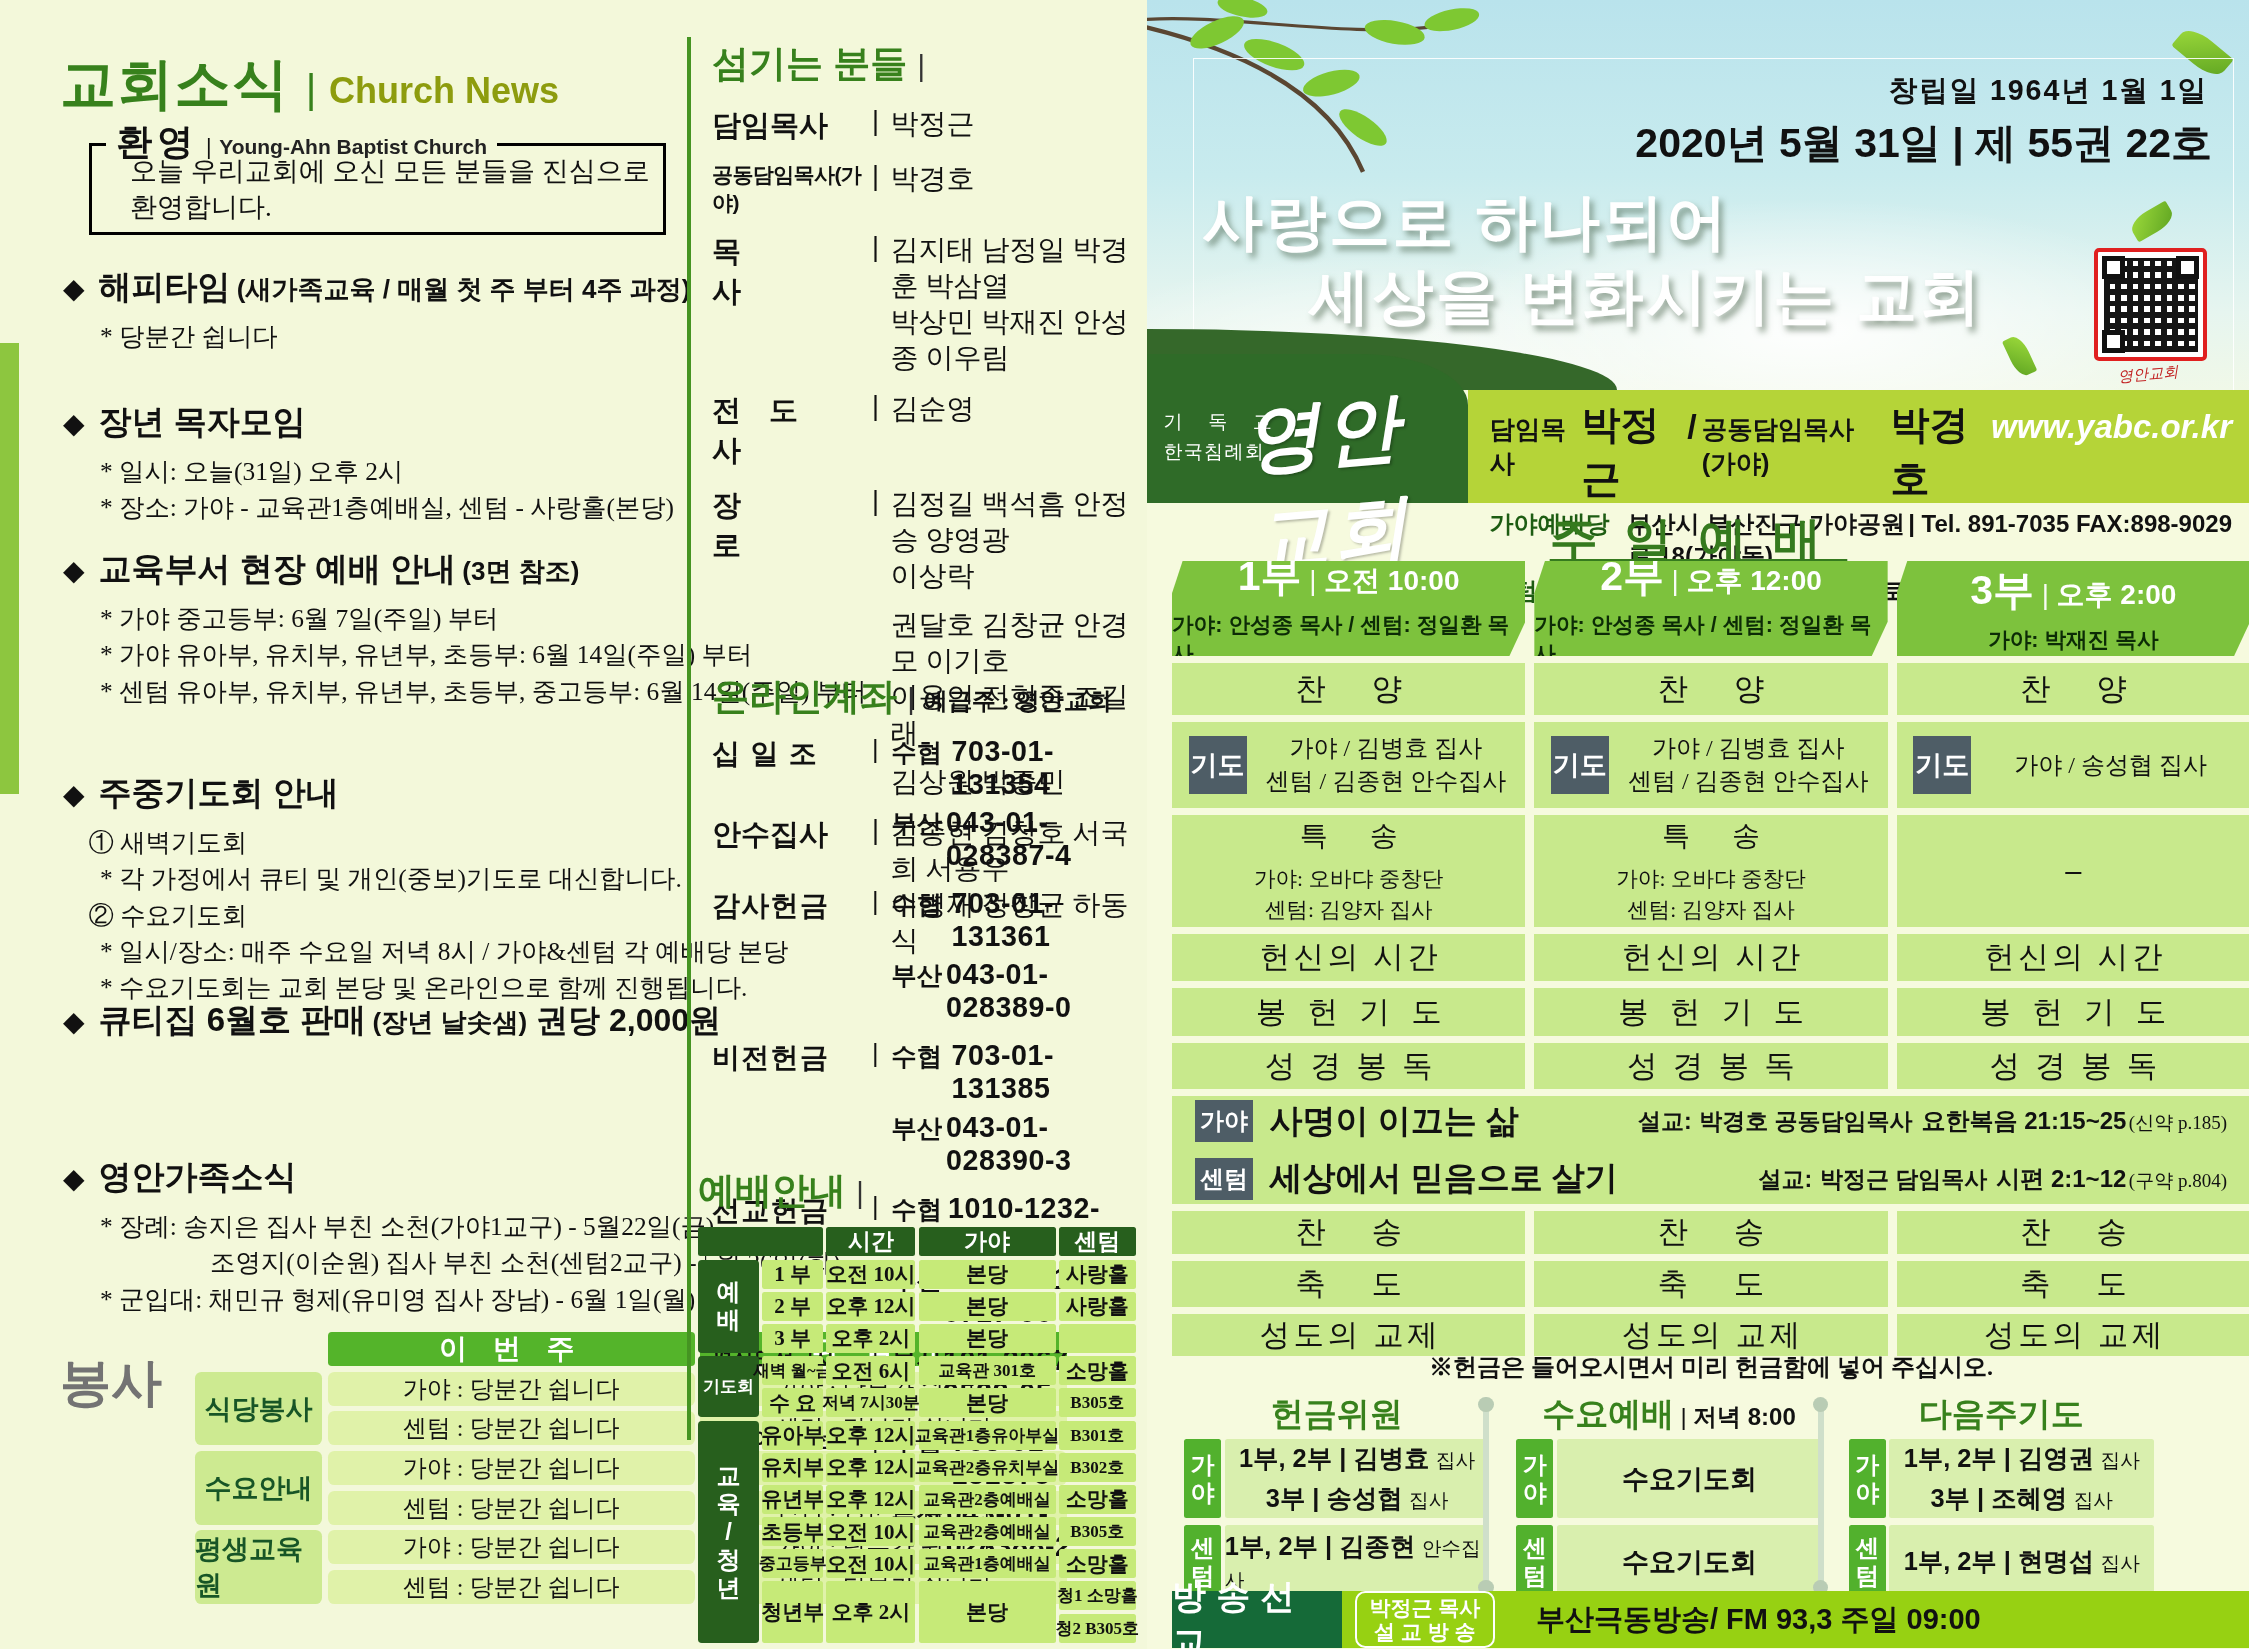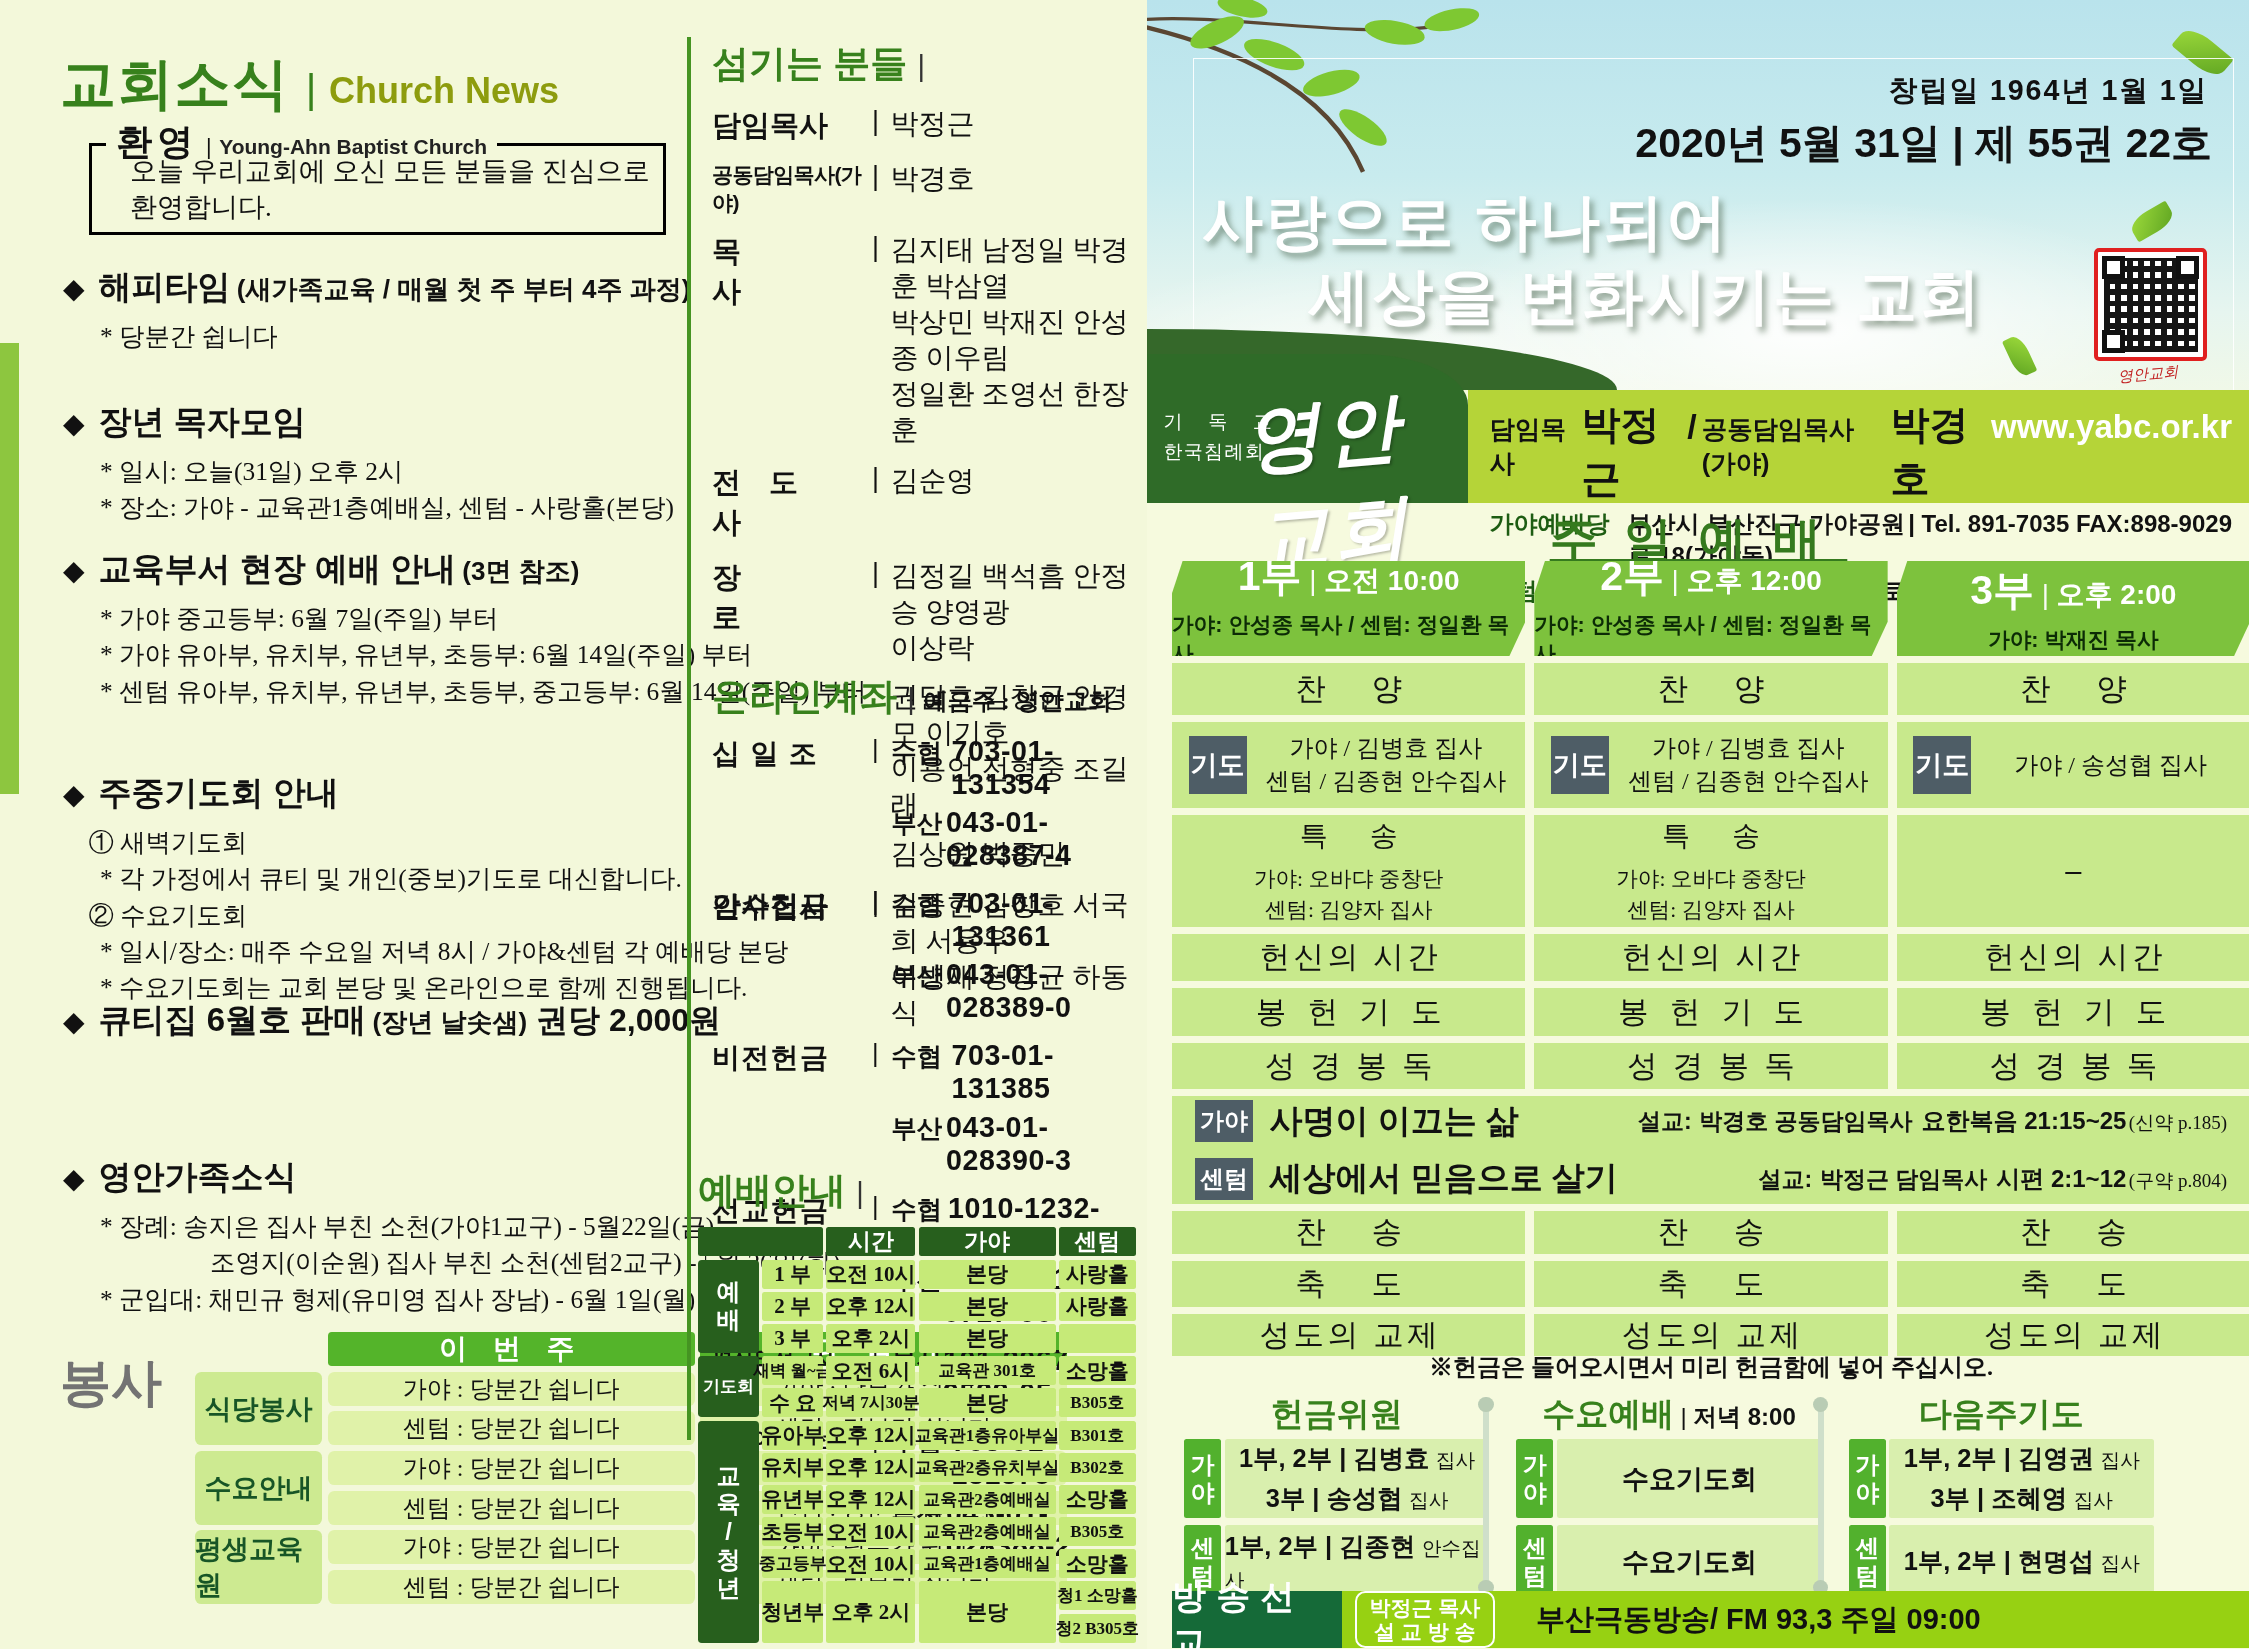--- a/index.html
+++ b/index.html
@@ -127,21 +127,21 @@
   .denom .d2{font-size:19px;letter-spacing:1.3px;margin-top:3.8px;}
   .logo-script{position:absolute;left:102px;top:27px;color:#fff;font-family:var(--serif);
                font-style:italic;font-weight:800;font-size:75px;transform:rotate(-5deg);
                letter-spacing:3.8px;text-shadow:1.9px 1.9px 2.5px rgba(0,0,0,.25);}
   .band-info{position:absolute;left:321px;right:0;top:0;bottom:0;background:#b5d438;
              padding:7.6px 18px 6.3px 21.6px;box-sizing:border-box;}
   .bi-l1{display:flex;align-items:baseline;}
   .bi-l1 .lab{font-size:25.4px;font-weight:800;}
   .bi-l1 .name{font-size:39px;font-weight:800;margin:0 5.1px 0 9px;}
   .bi-l1 .slash{font-size:34px;font-weight:800;margin:0 5.1px;}
-  .bi-web{margin-left:auto;color:#fff;font-size:33px;font-weight:800;}
+  .bi-web{margin-left:auto;color:#fff;font-size:33px;font-weight:800;font-style:italic;}
   .bi-row{display:flex;align-items:baseline;margin-top:2.5px;}
   .bi-row .alab{width:138px;flex:none;color:#1d5c12;font-size:24px;font-weight:800;}
   .bi-row .addr{font-size:24px;font-weight:700;}
   .bi-row .tel{margin-left:auto;font-size:24px;font-weight:700;white-space:nowrap;}
   
   .w-title{position:absolute;left:0;top:508px;width:100%;text-align:center;color:#357a1e;
            font-size:48px;font-weight:800;letter-spacing:.55em;margin-right:-.55em;text-decoration:underline;}
   .worship{position:absolute;left:25px;top:561px;width:1078px;display:grid;
            grid-template-columns:repeat(3,1fr);column-gap:9px;row-gap:7px;}
   .w-head{background:#7dc23d;color:#fff;display:flex;flex-direction:column;align-items:center;
@@ -338,21 +338,20 @@
             </div>
           </div>
         </div>
         <div class="srv-row">
           <span class="srv-label ls2">목사</span>
           <span class="srv-div">|</span>
           <div class="srv-names">
             <div class="srv-group">
               <div class="srv-name">김지태 남정일 박경훈 박삼열</div>
               <div class="srv-name">박상민 박재진 안성종 이우림</div>
-              <div class="srv-name">정일환 조영선 한장훈</div>
             </div>
           </div>
         </div>
         <div class="srv-row">
           <span class="srv-label ls3">전도사</span>
           <span class="srv-div">|</span>
           <div class="srv-names">
             <div class="srv-group">
               <div class="srv-name">김순영</div>
             </div>

